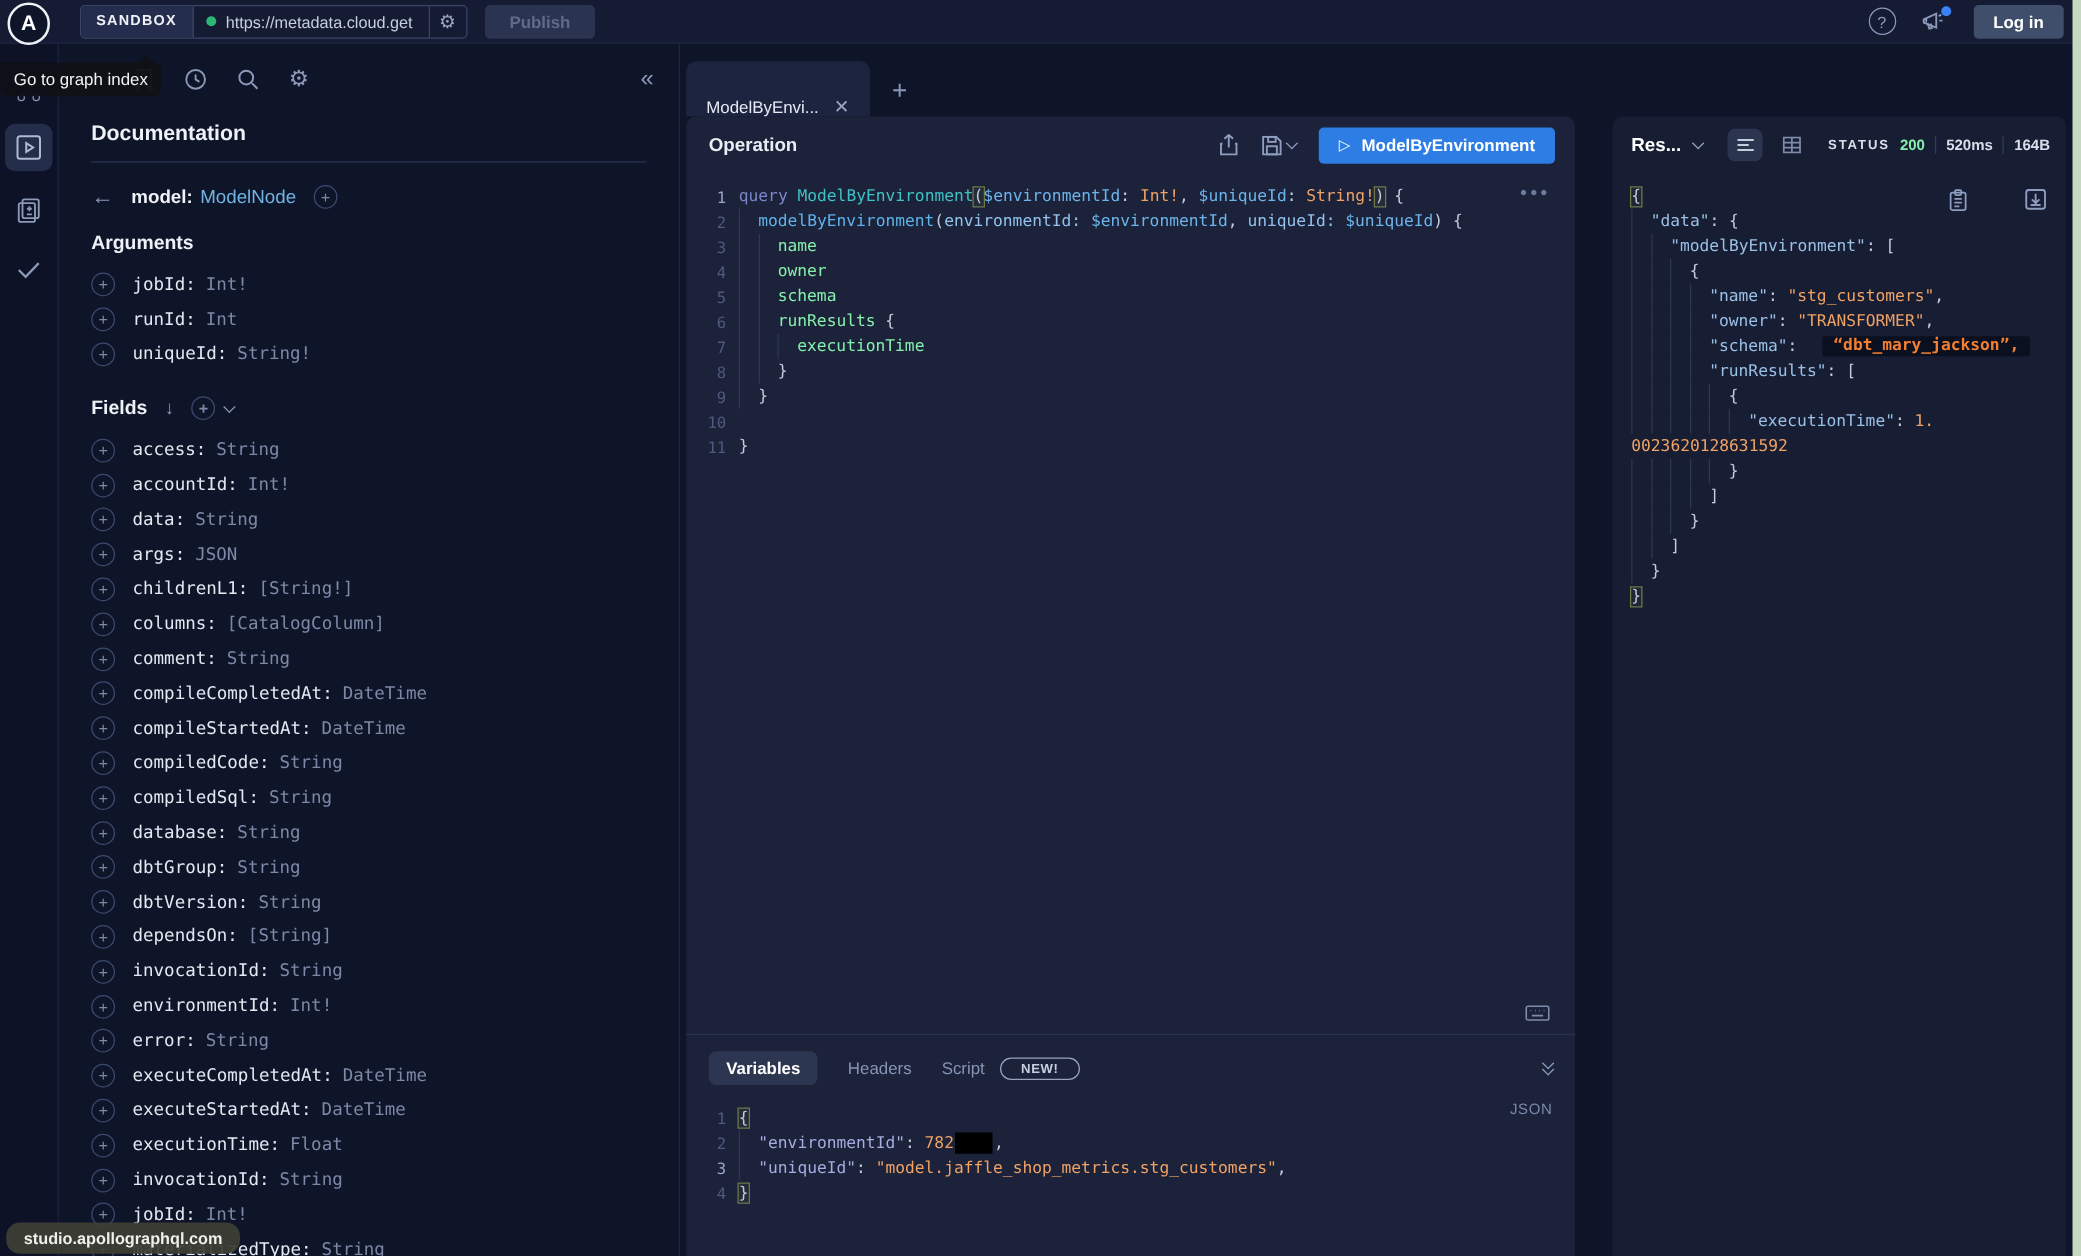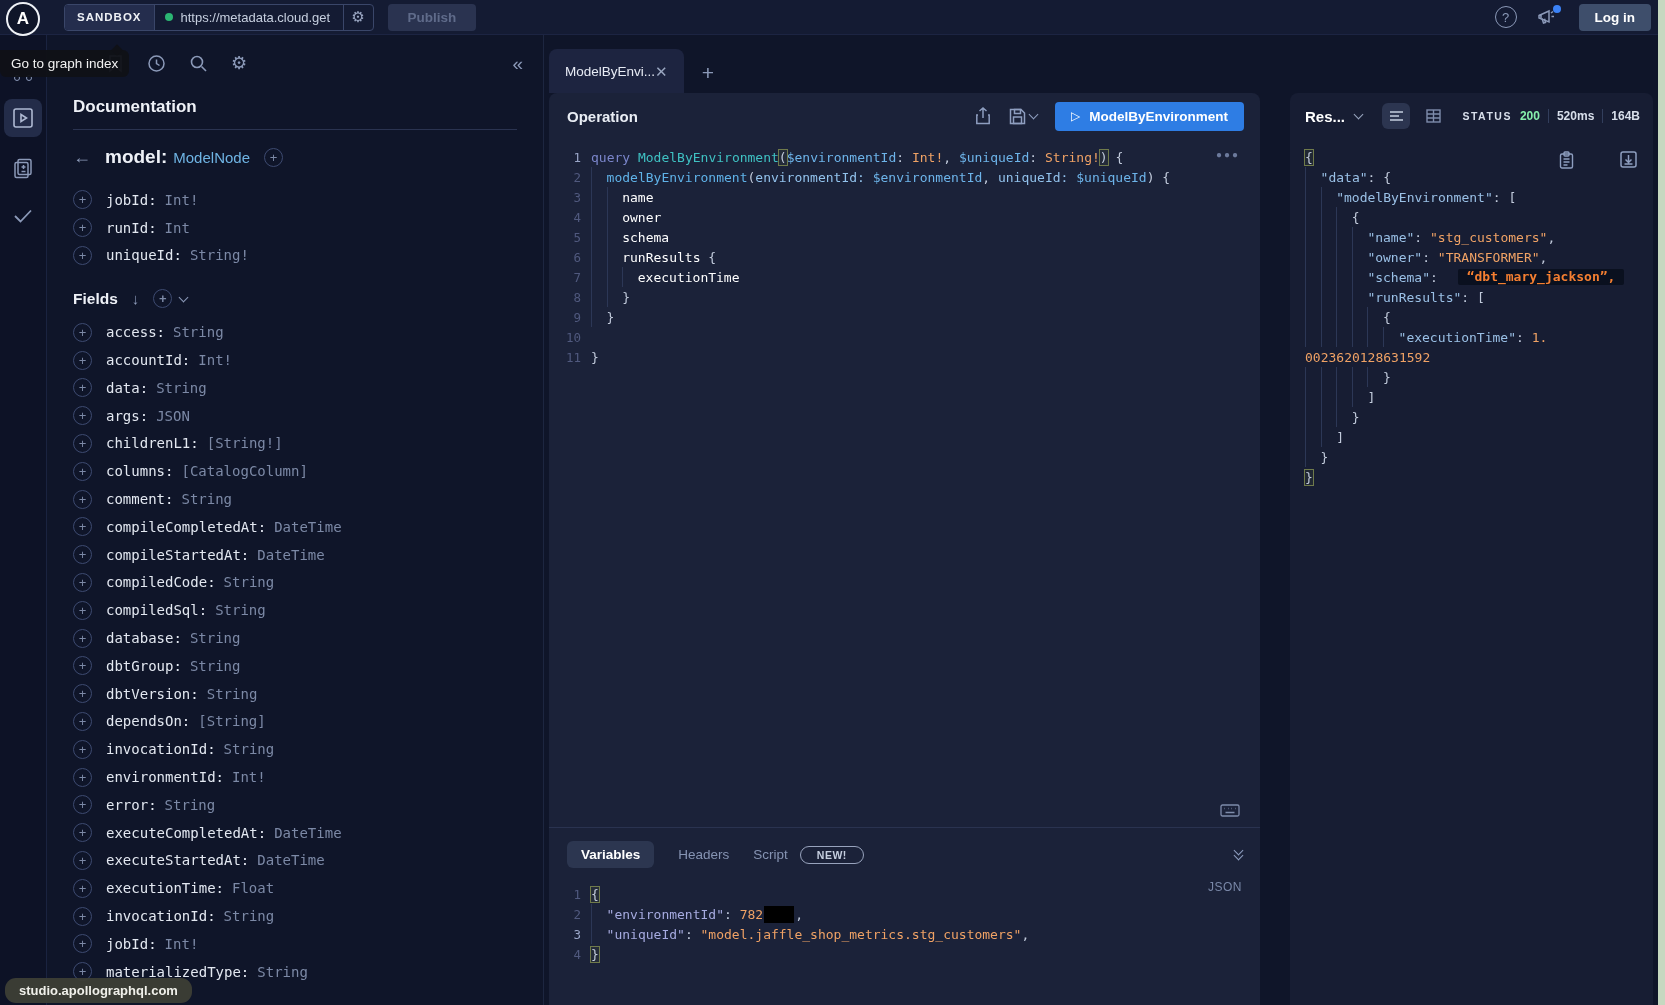--- a/index.html
+++ b/index.html
@@ -38,34 +38,34 @@
 
   .docs { width:497px; flex:none; border-right:1px solid #1d2640; display:flex; flex-direction:column; overflow:hidden;}
   .docs-toolbar { height:56px; display:flex; align-items:center; gap:23px; padding:0 20px 0 60px; color:#8b99b8; flex:none;}
   .docs-toolbar .spacer { flex:1; }
   .collapse { font-size:19px; color:#8b99b8; cursor:pointer; line-height:1;}
   .docs-body { padding:6px 26px 0 26px; overflow:hidden; }
   .docs-title { font-size:17px; font-weight:bold; color:#eef1f7; margin-bottom:12px; }
   .docs-hr { border:none; border-top:1px solid #2a3350; margin:0 0 12px 0; }
   .crumb { display:flex; align-items:center; gap:14px; height:30px; margin-bottom:14px; }
   .backarrow { color:#8b99b8; font-size:18px; cursor:pointer; }
-  .crumb-name { font-size:19px; font-weight:bold; color:#eef1f7; }
+  .crumb-name { font-size:15px; font-weight:bold; color:#eef1f7; }
   .crumb-type { font-size:15px; color:#6fb4e4; margin-left:-8px; }
   .sech { font-size:15.5px; font-weight:bold; color:#eef1f7; margin:14px 0 10px 0; display:flex; align-items:center; gap:14px;}
   .sech .dicon { color:#8b99b8; font-size:15px; font-weight:normal; }
   .pluscirc { width:19px; height:19px; border:1.5px solid #3d4a70; border-radius:50%; color:#7c89a6; font-size:13px;
     display:flex; align-items:center; justify-content:center; flex:none; line-height:1; }
   .frow { display:flex; align-items:center; gap:14px; height:27.8px; }
   .fname { font-family:"DejaVu Sans Mono", monospace; font-size:14px; color:#e3e8f1; }
   .fname::after { content:":"; color:#e3e8f1; }
   .ftype { font-family:"DejaVu Sans Mono", monospace; font-size:14px; color:#7c89a6; margin-left:-6px; }
 
   .main { flex:1; display:flex; flex-direction:column; overflow:hidden; }
   .tabbar { height:44px; margin-top:14px; display:flex; align-items:flex-end; padding-left:5px; flex:none;}
-  .tab { background:#1d2440; border-radius:8px 8px 0 0; height:44px; display:flex; align-items:center; padding:0 16px; cursor:pointer;}
+  .tab { background:#1d2440; border-radius:8px 8px 0 0; height:44px; display:flex; align-items:flex-end; gap:12px; padding:0 16px; cursor:pointer;}
   .tab-label { font-size:13.5px; color:#e7ebf4; }
   .tab-close { color:#9aa6c0; font-size:15px; line-height:1; }
   .plustab { color:#8b99b8; font-size:21px; margin:0 0 8px 18px; cursor:pointer; }
   .cards { flex:1; display:flex; gap:30px; padding:0 12px 0 5px; overflow:hidden; }
 
   
   .opcard { flex:1; background:#1b2239; border-radius:8px 8px 0 0; display:flex; flex-direction:column; overflow:hidden; }
   .ophead { height:46px; display:flex; align-items:center; padding:0 16px 0 18px; gap:18px; flex:none;}
   .ophead-title { font-size:15px; font-weight:bold; color:#e9edf4; }
   .ophead .spacer { flex:1; }
@@ -78,21 +78,21 @@
   .editor { flex:1; position:relative; padding-top:8px; overflow:hidden; }
   .dots3 { position:absolute; top:10px; right:20px; color:#6c7a9c; letter-spacing:2px; font-size:10px; cursor:pointer;}
   .kbicon { position:absolute; bottom:10px; right:20px; color:#7e8cab; cursor:pointer; }
 
   .cl { height:20px; display:flex; align-items:center; font-family:"DejaVu Sans Mono", monospace; font-size:13px; white-space:pre; }
   .ln { width:42px; text-align:right; padding-right:10px; color:#50597e; font-size:12.5px; flex:none; }
   .ln.act { color:#9aa6c8; }
   .ct { display:flex; align-items:center; height:20px; }
   .g { display:inline-block; width:15.6px; height:20px; border-left:1px solid #2c3756; flex:none;}
   .kw{color:#7b86cb;} .op{color:#3fc2c3;} .fld{color:#5fb2e8;} .arg{color:#92c2ec;} .vr{color:#6db4ea;}
-  .ty,.num,.str{color:#f0a265;} .p{color:#c2cbdc;} .leaf{color:#ffffff;}
+  .ty,.num,.str{color:#f0a265;} .p{color:#c2cbdc;} .leaf{color:#86efac;}
   .pb{color:#c2cbdc; outline:1px solid #6f7a4b; background:rgba(120,130,60,.10);}
   .key{color:#a6abe0;} .rkey{color:#9ac0e6;}
   .hl{color:#f57f31; font-weight:bold; background:#0a101f; padding:0 9px 1px 9px; margin-left:12px; border-radius:2px;}
   .redact{display:inline-block; width:30px; height:17px; background:#000; margin:0 1px; align-self:center;}
 
   
   .vars { border-top:1px solid #2a3350; flex:none; height:178px; position:relative; padding-top:13px; }
   .varstabs { display:flex; align-items:center; gap:24px; padding:0 18px; }
   .vtab-active { background:#2c3650; border-radius:6px; padding:6px 14px; font-size:13.5px; font-weight:bold; color:#fff; cursor:pointer;}
   .vtab { font-size:13.5px; color:#8694b3; cursor:pointer; }
@@ -207,20 +207,23 @@
     </div>
     <div class="docs-body">
       <div class="docs-title">Documentation</div>
       <hr class="docs-hr">
       <div class="crumb">
         <span class="backarrow">←</span>
         <span class="crumb-name">model:</span>
         <span class="crumb-type">ModelNode</span>
         <span class="pluscirc">+</span>
       </div>
+      <div class="sech">
+        <span>Arguments</span>
+      </div>
       <div>
 
           <div class="frow">
             <span class="pluscirc">+</span>
             <span class="fname">jobId</span>
             <span class="ftype">Int!</span>
           </div>
 
           <div class="frow">
             <span class="pluscirc">+</span>

